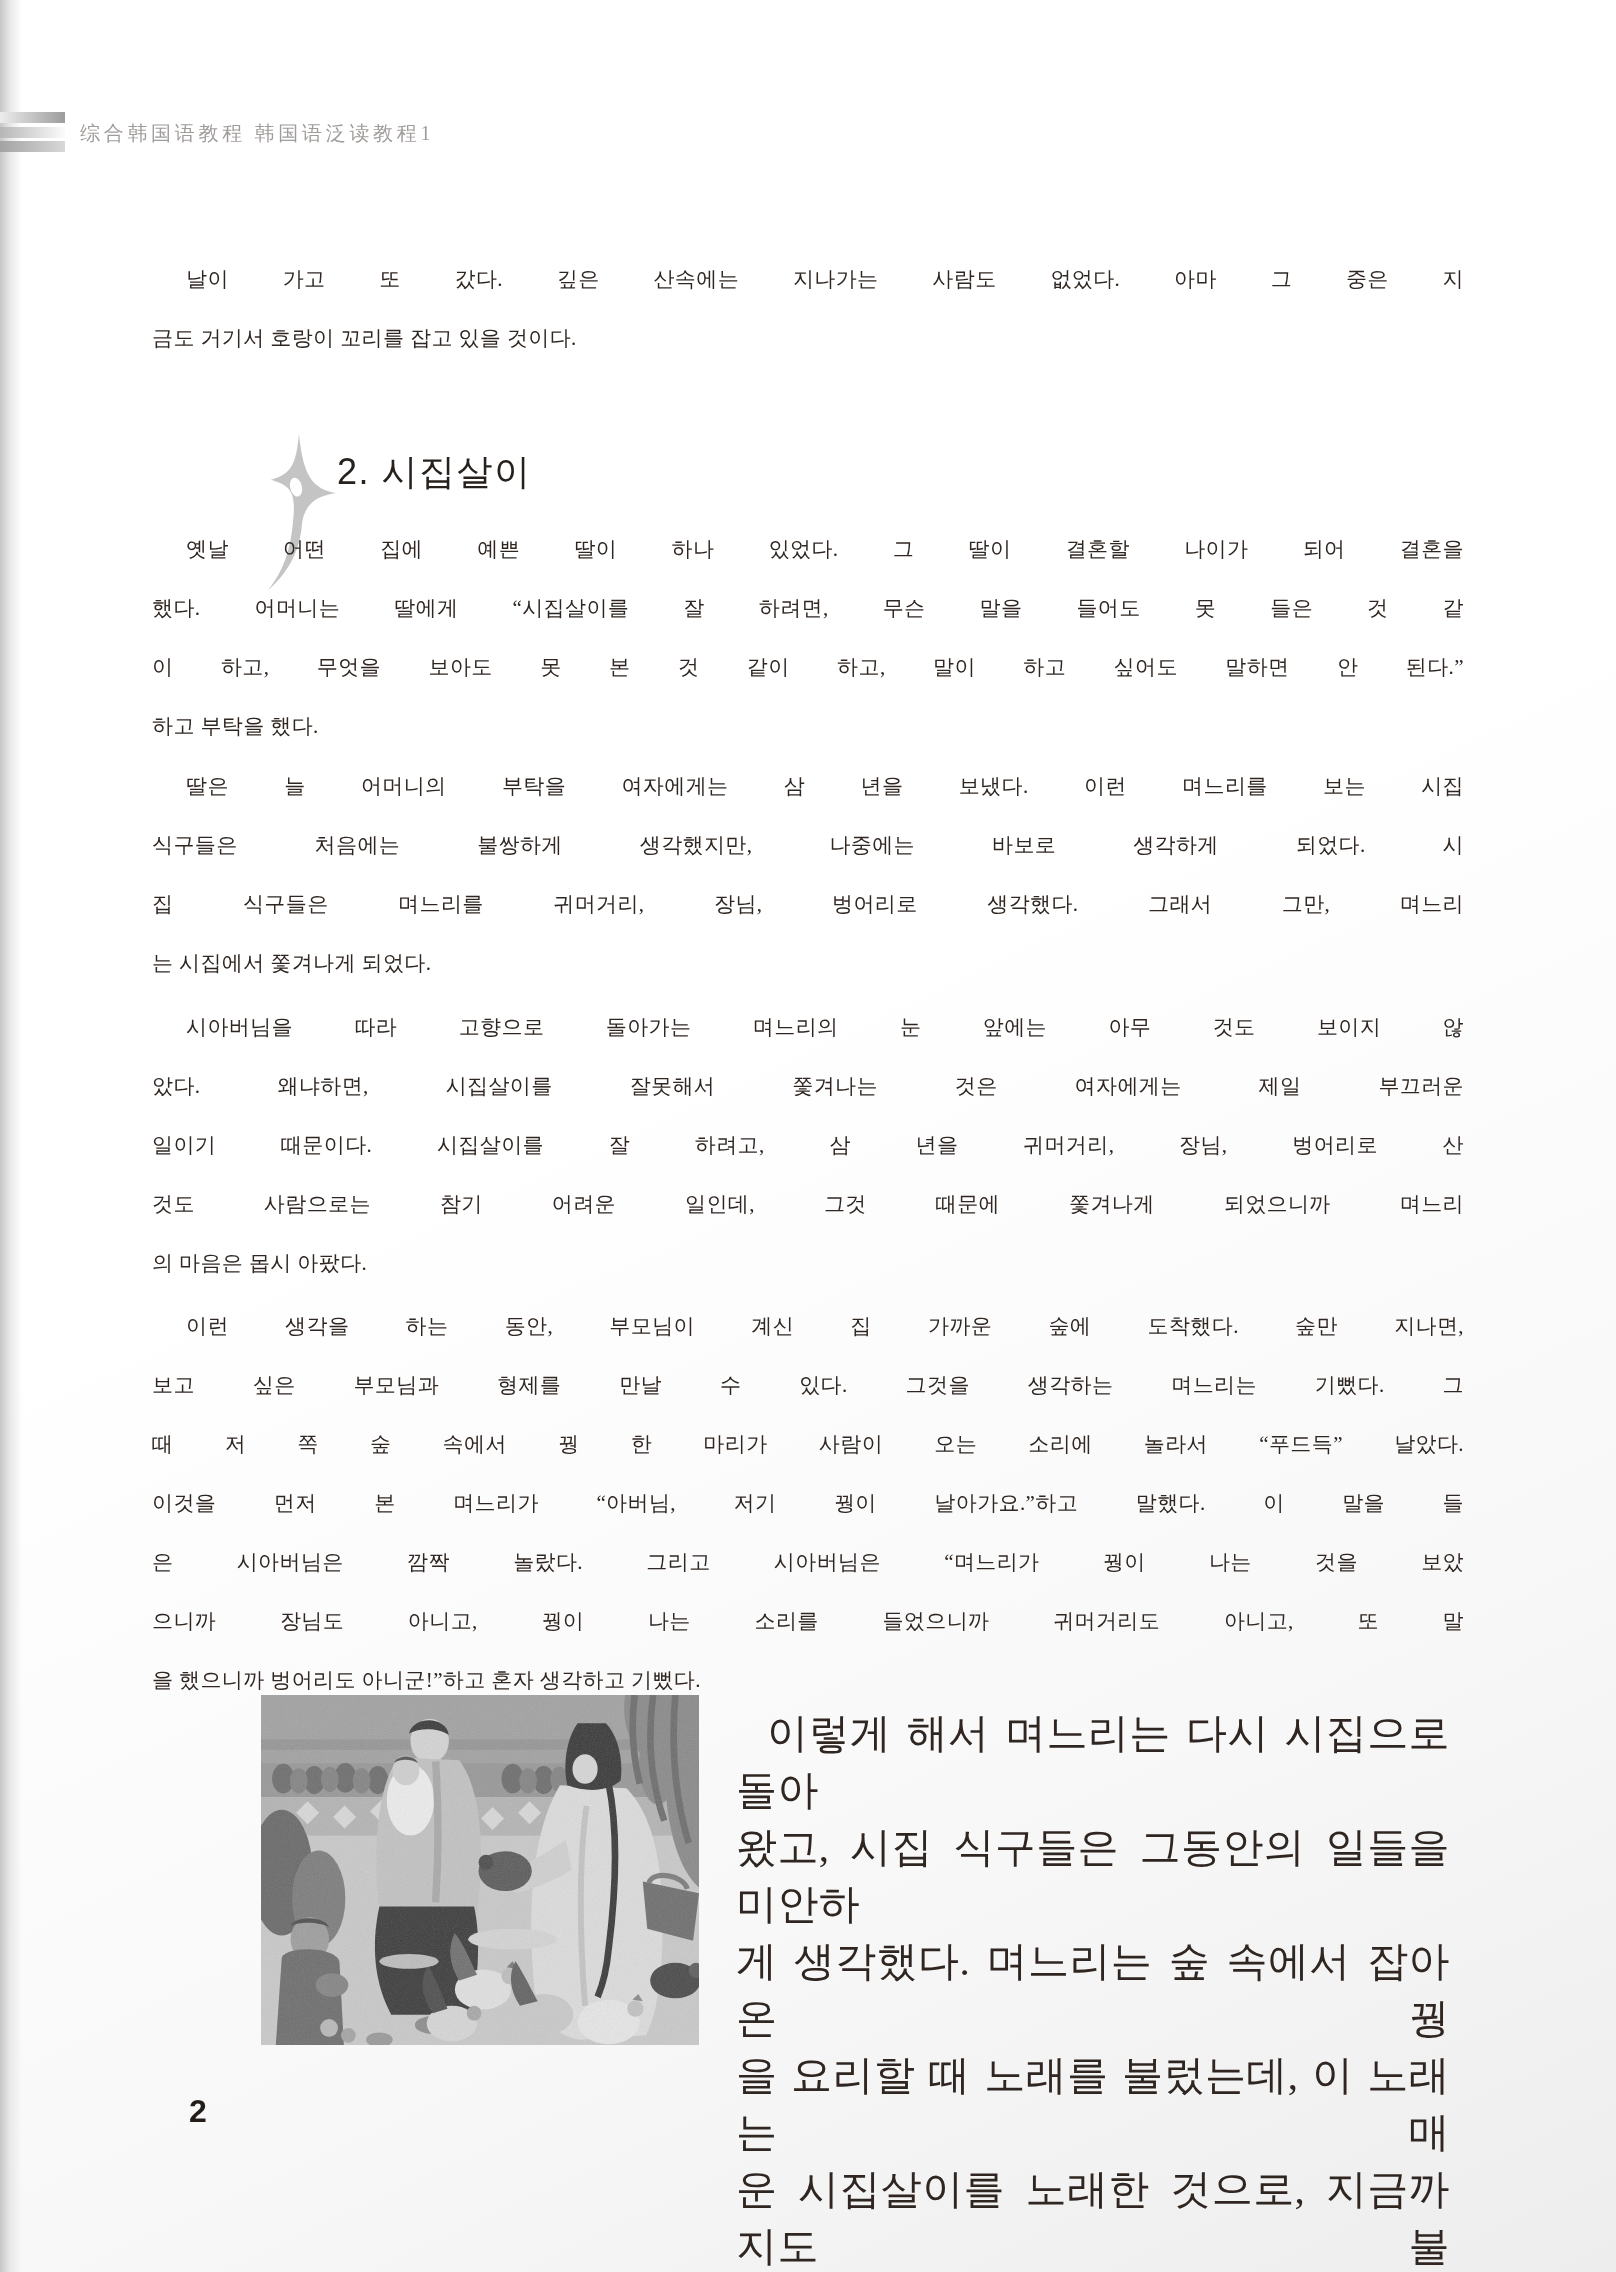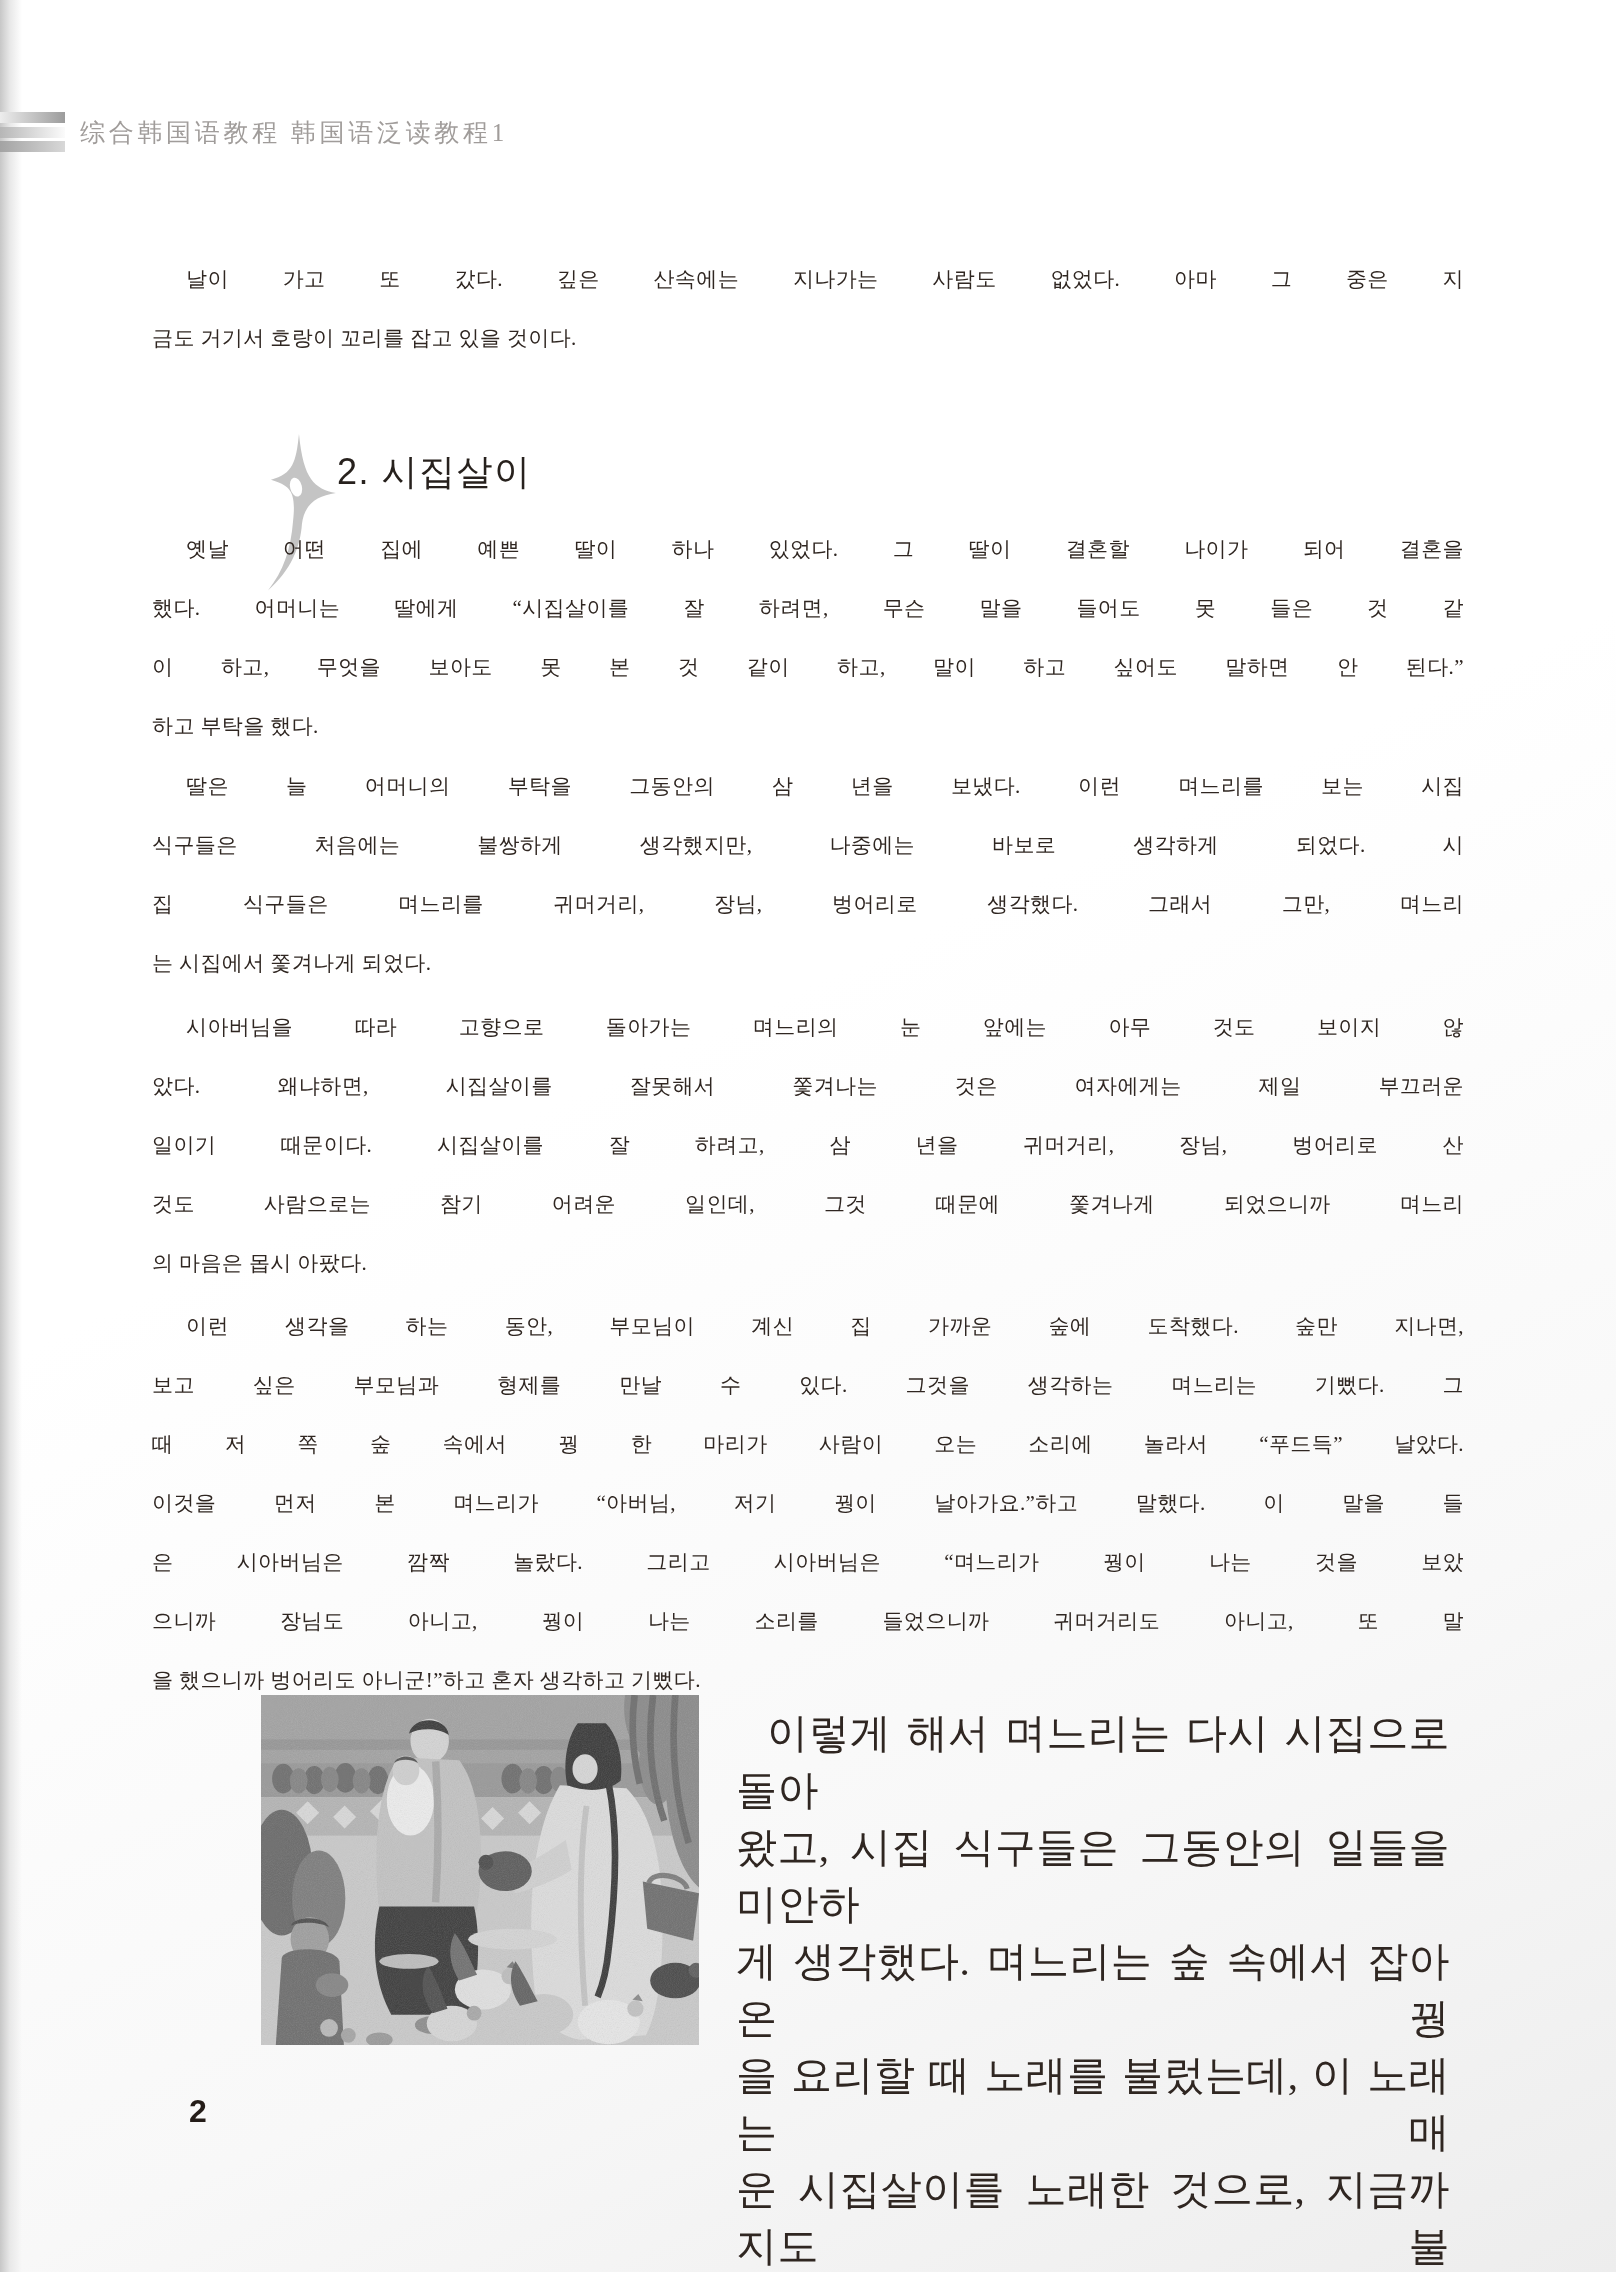--- a/index.html
+++ b/index.html
@@ -15,21 +15,21 @@
     background:linear-gradient(to right,#c7c7c7 0%,#e8e8e8 45%,rgba(255,255,255,0) 100%);
   }
   
   .bars{position:absolute;left:0;top:112px;width:65px;}
   .bar{height:11px;margin-bottom:3.7px;}
   .bar-1{background:linear-gradient(to right,#ededed,#9c9c9c);}
   .bar-2{background:linear-gradient(to right,#b6b6b6,#fbfbfb);}
   .bar-3{background:linear-gradient(to right,#a3a3a3,#d8d8d8);}
   .header-title{
     position:absolute;left:80px;top:111px;height:44px;line-height:44px;
-    font-size:25px;color:#a09c9a;letter-spacing:3.7px;
+    font-size:20px;color:#a09c9a;letter-spacing:3.7px;
     font-family:"Liberation Serif","DejaVu Serif",serif;
   }
   
   .sparkle{position:absolute;left:259px;top:434px;width:77px;height:158px;}
   .section-heading{
     position:absolute;left:337px;top:448px;
     font-family:"Liberation Sans","DejaVu Sans",sans-serif;
     font-size:36px;font-weight:500;color:#27211d;letter-spacing:1.5px;
   }
   
@@ -89,21 +89,21 @@
   <div class="section-heading">2. 시집살이</div>
 
   <div class="textblock" id="p1">
     <div class="line first">옛날 어떤 집에 예쁜 딸이 하나 있었다. 그 딸이 결혼할 나이가 되어 결혼을</div>
     <div class="line">했다. 어머니는 딸에게 “시집살이를 잘 하려면, 무슨 말을 들어도 못 들은 것 같</div>
     <div class="line">이 하고, 무엇을 보아도 못 본 것 같이 하고, 말이 하고 싶어도 말하면 안 된다.”</div>
     <div class="line last">하고 부탁을 했다.</div>
   </div>
 
   <div class="textblock" id="p2">
-    <div class="line first">딸은 늘 어머니의 부탁을 그동안의 삼 년을 보냈다. 이런 며느리를 보는 시집</div>
+    <div class="line first">딸은 늘 어머니의 부탁을 여자에게는 삼 년을 보냈다. 이런 며느리를 보는 시집</div>
     <div class="line">식구들은 처음에는 불쌍하게 생각했지만, 나중에는 바보로 생각하게 되었다. 시</div>
     <div class="line">집 식구들은 며느리를 귀머거리, 장님, 벙어리로 생각했다. 그래서 그만, 며느리</div>
     <div class="line last">는 시집에서 쫓겨나게 되었다.</div>
   </div>
 
   <div class="textblock" id="p3">
     <div class="line first">시아버님을 따라 고향으로 돌아가는 며느리의 눈 앞에는 아무 것도 보이지 않</div>
     <div class="line">았다. 왜냐하면, 시집살이를 잘못해서 쫓겨나는 것은 여자에게는 제일 부끄러운</div>
     <div class="line">일이기 때문이다. 시집살이를 잘 하려고, 삼 년을 귀머거리, 장님, 벙어리로 산</div>
     <div class="line">것도 사람으로는 참기 어려운 일인데, 그것 때문에 쫓겨나게 되었으니까 며느리</div>

